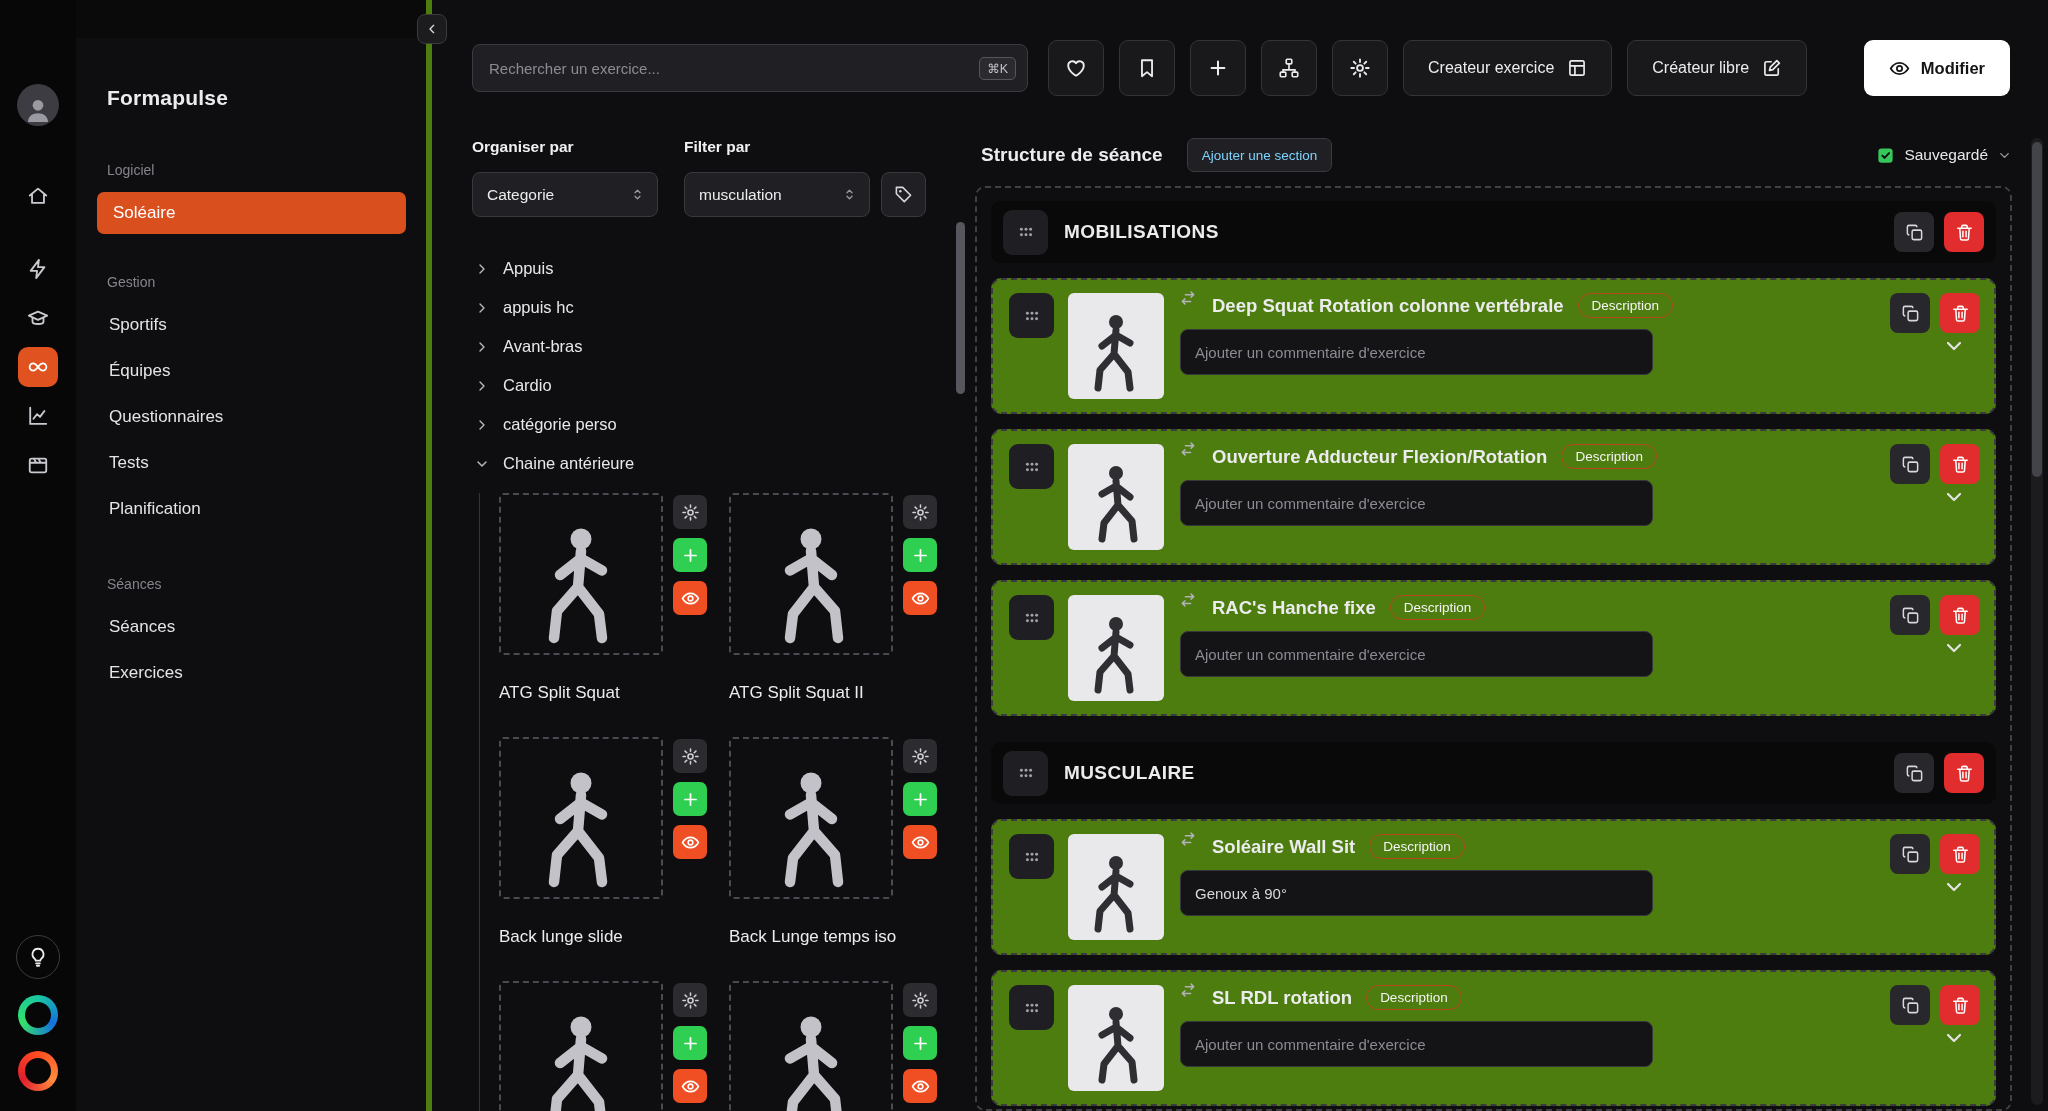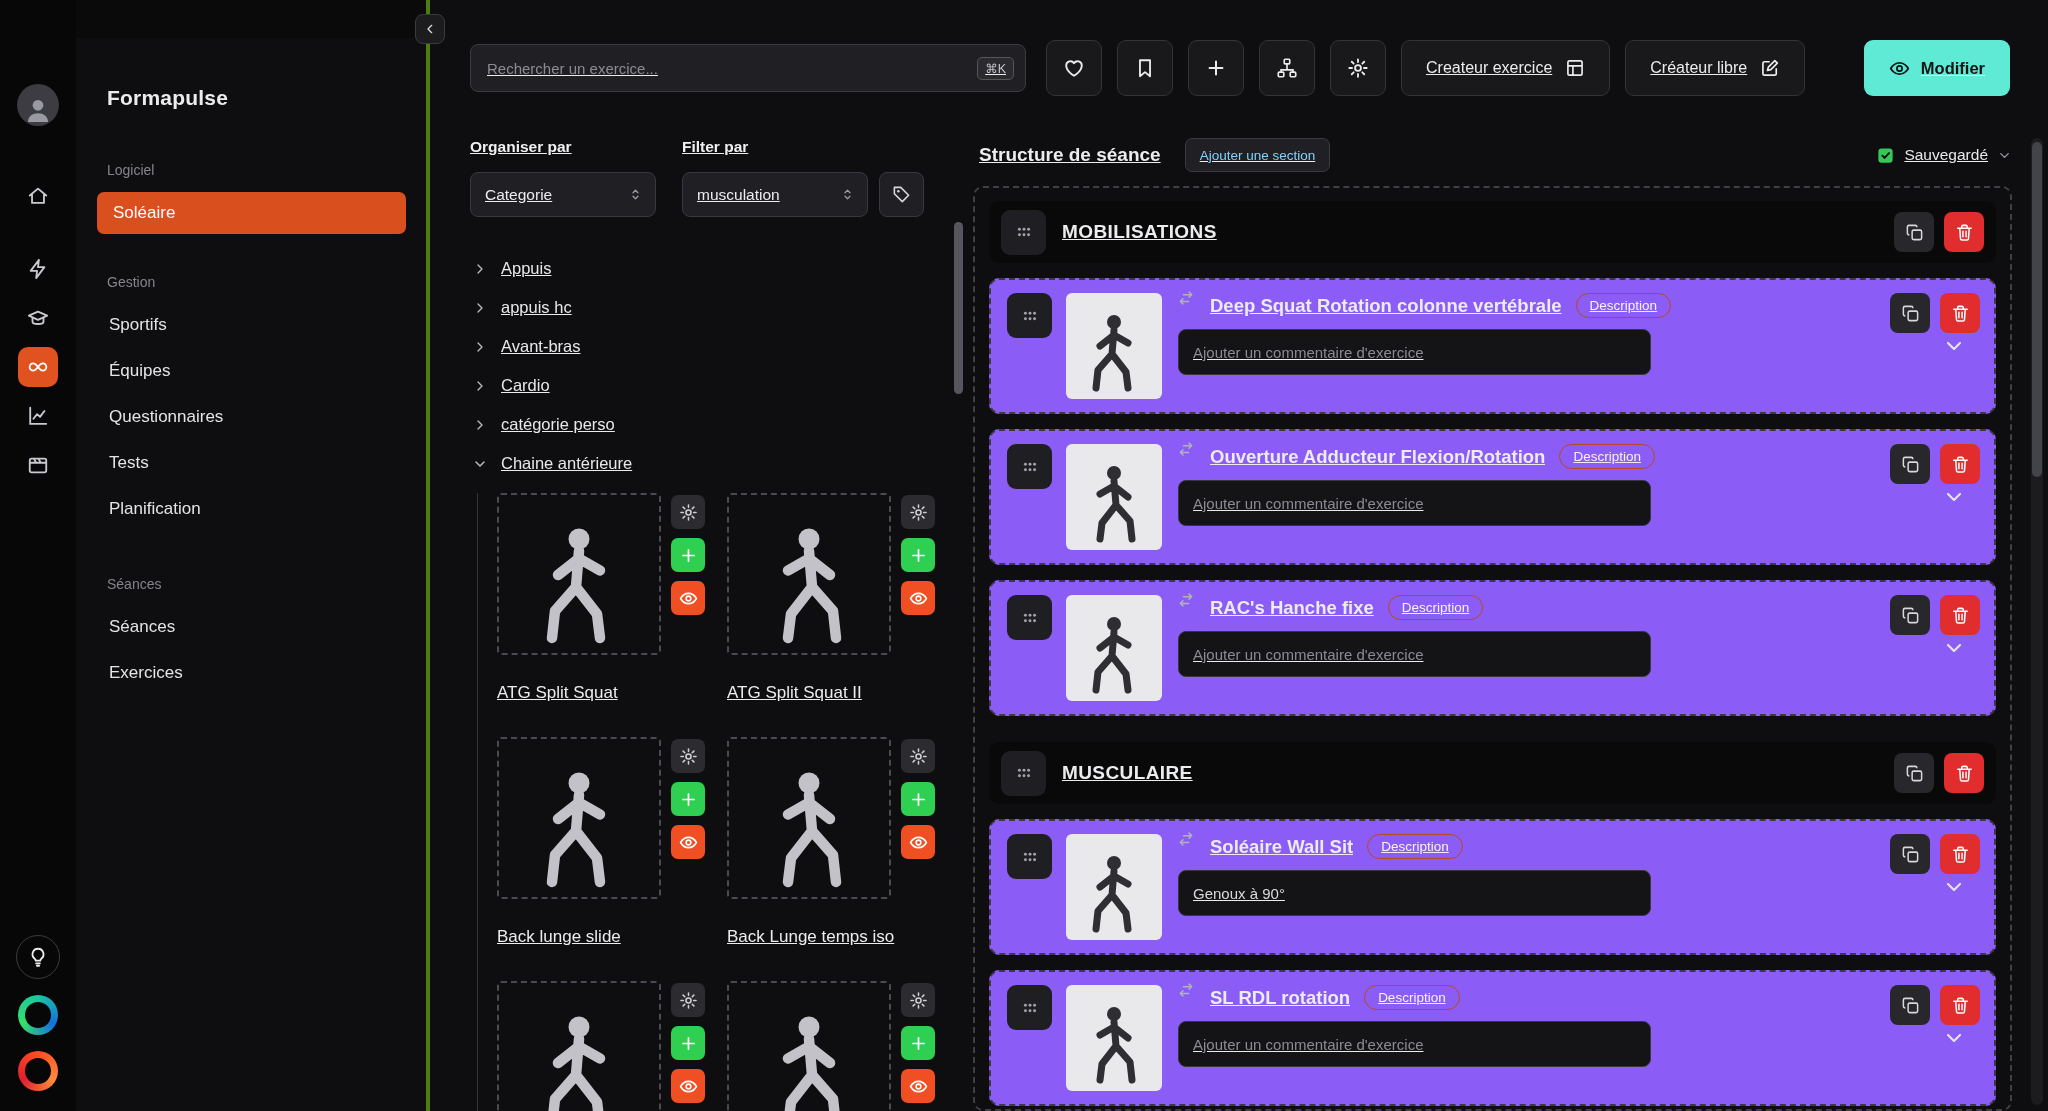--- a/index.html
+++ b/index.html
@@ -27,34 +27,34 @@
   
   .sidebar { width:350px; background:#0e0e10; flex-shrink:0; padding:48px 26px 0 31px;margin-top:38px; }
   .brand { font-size:21px; font-weight:700; letter-spacing:.2px; }
   .side-label { font-size:14px; color:#84848c; }
   .ml1 { margin-top:52px; } .ml2 { margin-top:40px; } .ml3 { margin-top:44px; }
   .side-item { padding:13px 2px; font-size:17px; color:#e4e4e6; cursor:pointer; border-radius:7px; }
   .side-item.active { margin:14px -6px 0 -10px; padding:11px 16px; background:#da4f1e; color:#fff; }
   .side-group { margin-top:12px; }
 
   
-  .content { flex:1; min-width:0; position:relative; background:#0e0e10; border-left:4px solid #4d7c0f; display:flex; flex-direction:column;text-decoration:underline; }
+  .content { flex:1; min-width:0; position:relative; background:#0e0e10; border-left:6px solid #4d7c0f; display:flex; flex-direction:column; }
   .collapse { position:absolute; left:-15px; top:14px; width:30px; height:30px; border-radius:8px; background:#1c1c1f; border:1px solid #3a3a40; color:#d8d8da; z-index:6; display:flex; align-items:center; justify-content:center; cursor:pointer; }
   .collapse svg { width:16px; height:16px; }
 
   .topbar { display:flex; align-items:center; gap:15px; padding:40px 38px 0 40px; flex-shrink:0; }
   .search { width:556px; height:48px; margin-right:5px; background:#202024; border:1px solid #3a3a40; border-radius:8px; display:flex; align-items:center; padding:0 11px 0 16px; gap:10px; }
   .search input { flex:1; min-width:0; background:transparent; border:none; outline:none; color:#e8e8ea; font-size:15px; font-family:inherit; }
   .search input::placeholder { color:#8b8b93; }
   .kbd { border:1px solid #55555c; border-radius:5px; padding:3px 7px; font-size:12.5px; color:#c3c3ca; background:#2a2a2f; }
   .icon-btn { width:56px; height:56px; background:#19191c; border:1px solid #333338; border-radius:9px; color:#ececee; display:flex; align-items:center; justify-content:center; cursor:pointer; flex-shrink:0; }
   .icon-btn svg { width:22px; height:22px; }
   .tool-btn { height:56px; padding:0 24px; background:#19191c; border:1px solid #333338; border-radius:9px; color:#ececee; font-size:16px; font-family:inherit; display:flex; align-items:center; gap:13px; cursor:pointer; white-space:nowrap; }
   .tool-btn svg { width:20px; height:20px; }
-  .modifier { margin-left:auto; height:56px; padding:0 25px; background:#5eead4; color:#141414; border:none; border-radius:9px; font-size:16.5px; font-weight:700; font-family:inherit; display:flex; align-items:center; gap:11px; cursor:pointer; }
+  .modifier { margin-left:auto; height:56px; padding:0 25px; background:#ffffff; color:#141414; border:none; border-radius:9px; font-size:16.5px; font-weight:700; font-family:inherit; display:flex; align-items:center; gap:11px; cursor:pointer; }
   .modifier svg { width:21px; height:21px; }
 
   .content-body { flex:1; display:flex; min-height:0; }
 
   
   .library { width:539px; flex-shrink:0; position:relative; padding:42px 26px 0 40px; overflow:hidden; }
   .lib-filters { display:flex; gap:26px; }
   .flabel { font-size:15.5px; font-weight:700; color:#f0f0f2; }
   .fcontrols { margin-top:16px; display:flex; gap:11px; }
   .select { width:186px; height:45px; background:#202024; border:1px solid #38383e; border-radius:8px; display:flex; align-items:center; justify-content:space-between; padding:0 11px 0 14px; font-size:15.5px; cursor:pointer; }
@@ -91,21 +91,21 @@
   .group + .group { margin-top:26px; }
   .sec-head { height:62px; background:#09090a; border-radius:10px; display:flex; align-items:center; padding:0 12px; gap:16px; }
   .sec-title { font-size:19px; font-weight:700; letter-spacing:.4px; }
   .drag { width:45px; height:45px; border-radius:9px; background:#1f1f23; border:none; color:#a2a2aa; display:flex; align-items:center; justify-content:center; cursor:grab; flex-shrink:0; }
   .drag svg { width:22px; height:22px; }
   .row-actions { margin-left:auto; display:flex; gap:10px; }
   .act { width:40px; height:40px; border-radius:8px; border:none; display:flex; align-items:center; justify-content:center; cursor:pointer; }
   .act svg { width:19px; height:19px; }
   .act-copy { background:#27272c; color:#d8d8dc; }
   .act-del  { background:#e12d2d; color:#fff; }
-  .ex-card { margin-top:15px; background:#8b5cf6; border:2px dashed #3a3a40; border-radius:10px; padding:13px 110px 13px 16px; display:flex; align-items:flex-start; gap:14px; position:relative; }
+  .ex-card { margin-top:15px; background:#4d7c0f; border:2px dashed #3a3a40; border-radius:10px; padding:13px 110px 13px 16px; display:flex; align-items:flex-start; gap:14px; position:relative; }
   .ex-thumb { width:96px; height:106px; background:#e9e9eb; border-radius:6px; color:#2e2e33; display:flex; align-items:flex-end; justify-content:center; overflow:hidden; flex-shrink:0; }
   .ex-thumb svg { width:64px; height:90px; }
   .ex-card:nth-of-type(odd) .ex-thumb svg { transform:scaleX(-1); }
   .ex-body { flex:1; min-width:0; padding-left:2px; }
   .ex-top { display:flex; align-items:center; gap:14px; }
   .swap { background:none; border:none; color:#b2b2ba; width:20px; height:20px; padding:0; cursor:pointer; align-self:flex-start; margin:-4px 0 0 -2px; flex-shrink:0; }
   .swap svg { width:18px; height:18px; }
   .ex-title { font-size:18.5px; font-weight:700; white-space:nowrap; overflow:hidden; text-overflow:ellipsis; }
   .badge { border:1.5px solid #b8491f; border-radius:15px; padding:4px 13px; font-size:13.5px; color:#f5f5f5; white-space:nowrap; cursor:pointer; background:transparent; font-family:inherit; }
   .comment { margin-top:11px; width:473px; max-width:100%; height:46px; background:#141417; border:1px solid #36363c; border-radius:8px; padding:0 14px; color:#d8d8da; font-size:15px; font-family:inherit; outline:none; display:block; }

